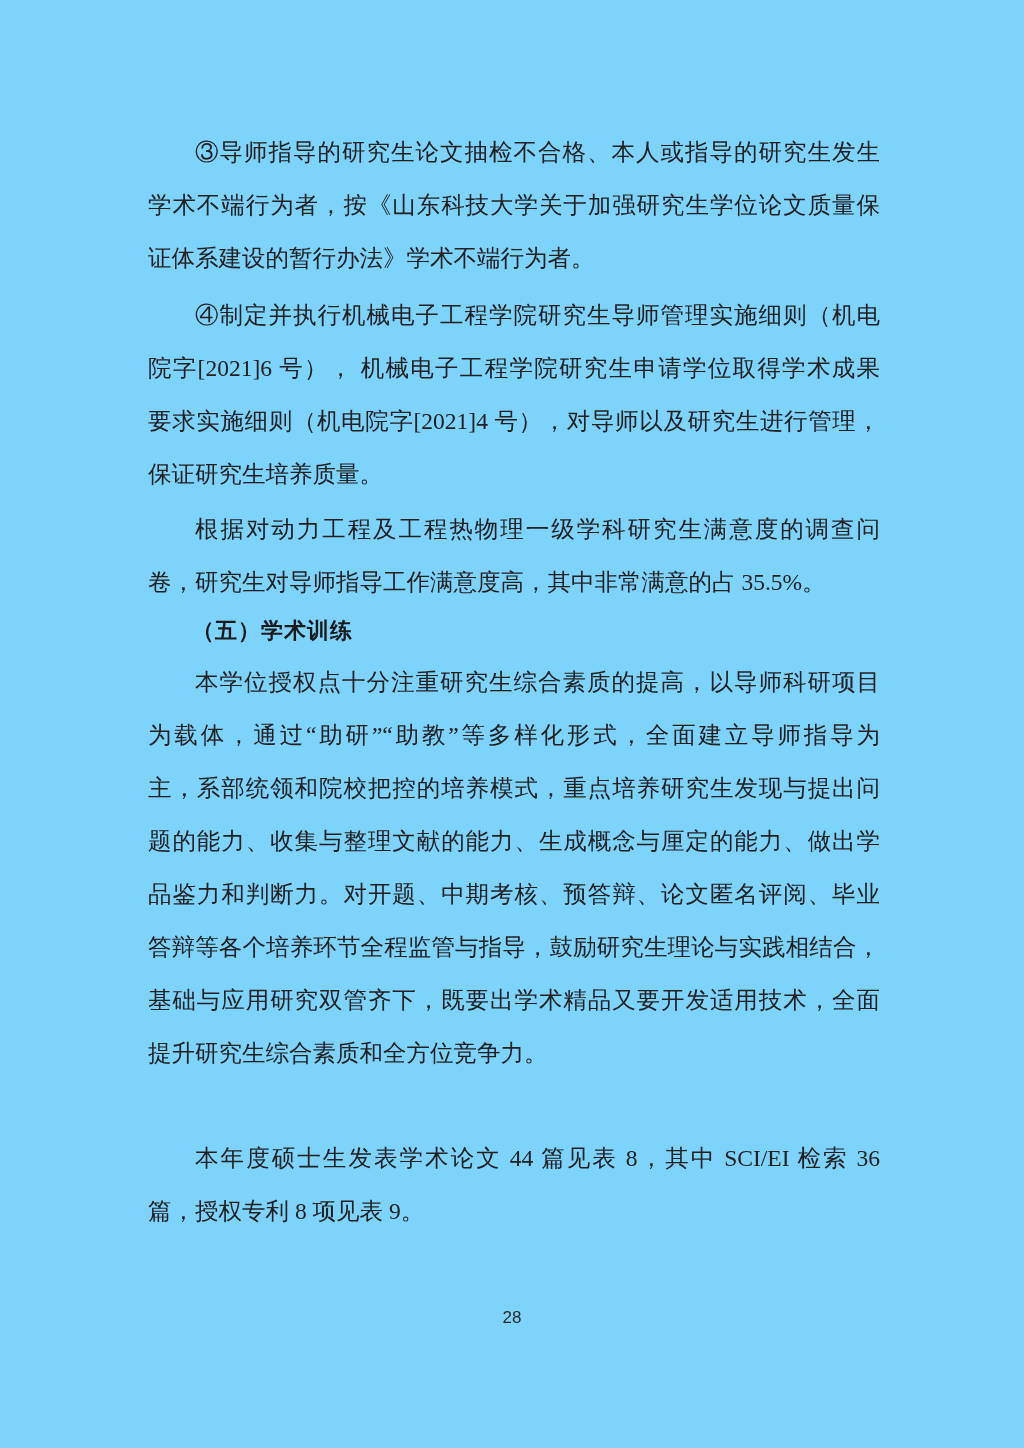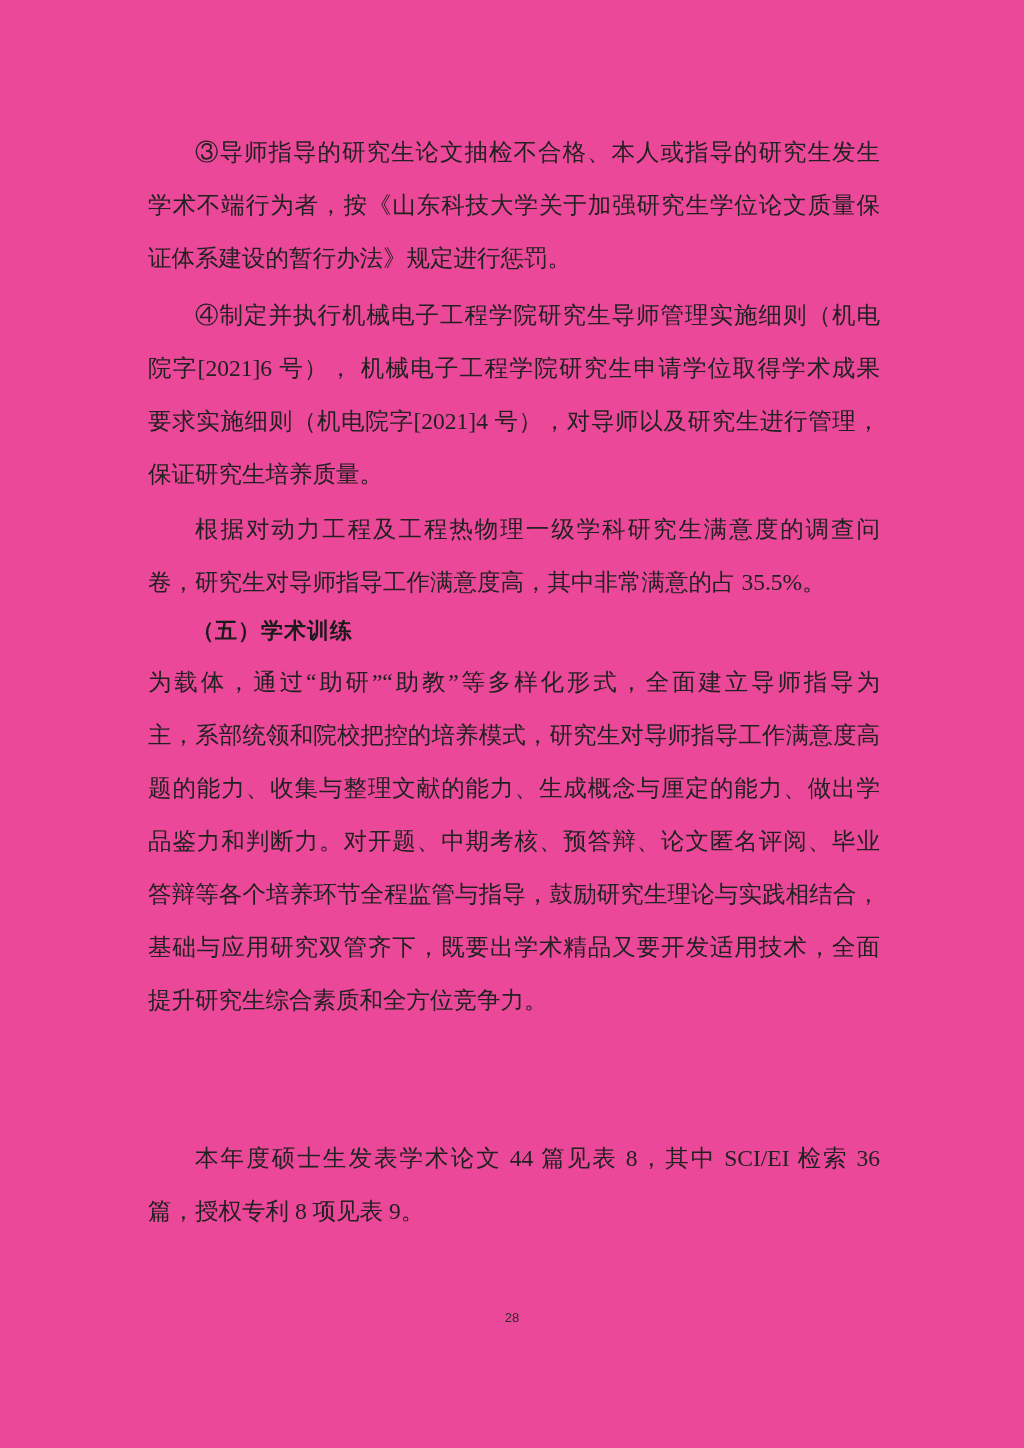--- a/index.html
+++ b/index.html
@@ -10,21 +10,21 @@
     width: 1024px;
     height: 1448px;
     background: #ffffff;
     position: relative;
     overflow: hidden;
     font-family: "Liberation Serif", "DejaVu Serif", serif;
   }
   .page {
     position: absolute;
     inset: 0;
-    background: #ec4899;
+    background: #7dd3fc;
     color: #212121;
   }
   .para {
     position: absolute;
     left: 148px;
     width: 732px;
   }
   .line {
     height: 53px;
     line-height: 53px;
@@ -58,52 +58,53 @@
   }
   .footer {
     position: absolute;
     left: 0;
     top: 1308px;
     width: 1024px;
     text-align: center;
   }
   .page-number {
     font-family: "Liberation Sans", "DejaVu Sans", sans-serif;
-    font-size: 13px;
+    font-size: 17px;
     color: #2b2b2b;
   }
 </style>
 </head>
 <body>
 
 <div class="page">
 
   <section class="para" style="top:126px">
     <div class="line first">③导师指导的研究生论文抽检不合格、本人或指导的研究生发生</div>
     <div class="line">学术不端行为者，按《山东科技大学关于加强研究生学位论文质量保</div>
-    <div class="line end">证体系建设的暂行办法》规定进行惩罚。</div>
+    <div class="line end">证体系建设的暂行办法》学术不端行为者。</div>
   </section>
 
   <section class="para" style="top:289px">
     <div class="line first">④制定并执行机械电子工程学院研究生导师管理实施细则（机电</div>
     <div class="line">院字[2021]6 号）， 机械电子工程学院研究生申请学位取得学术成果</div>
     <div class="line">要求实施细则（机电院字[2021]4 号），对导师以及研究生进行管理，</div>
     <div class="line end">保证研究生培养质量。</div>
   </section>
 
   <section class="para" style="top:503px">
     <div class="line first">根据对动力工程及工程热物理一级学科研究生满意度的调查问</div>
     <div class="line end">卷，研究生对导师指导工作满意度高，其中非常满意的占 35.5%。</div>
   </section>
 
   <h2 class="heading">（五）学术训练</h2>
 
   <section class="para" style="top:656px">
+    <div class="line first">本学位授权点十分注重研究生综合素质的提高，以导师科研项目</div>
     <div class="line">为载体，通过“助研”“助教”等多样化形式，全面建立导师指导为</div>
-    <div class="line">主，系部统领和院校把控的培养模式，研究生对导师指导工作满意度高</div>
+    <div class="line">主，系部统领和院校把控的培养模式，重点培养研究生发现与提出问</div>
     <div class="line">题的能力、收集与整理文献的能力、生成概念与厘定的能力、做出学</div>
     <div class="line">品鉴力和判断力。对开题、中期考核、预答辩、论文匿名评阅、毕业</div>
     <div class="line">答辩等各个培养环节全程监管与指导，鼓励研究生理论与实践相结合，</div>
     <div class="line">基础与应用研究双管齐下，既要出学术精品又要开发适用技术，全面</div>
     <div class="line end">提升研究生综合素质和全方位竞争力。</div>
   </section>
 
   <section class="para" style="top:1132px">
     <div class="line first">本年度硕士生发表学术论文 44 篇见表 8，其中 SCI/EI 检索 36</div>
     <div class="line end">篇，授权专利 8 项见表 9。</div>

